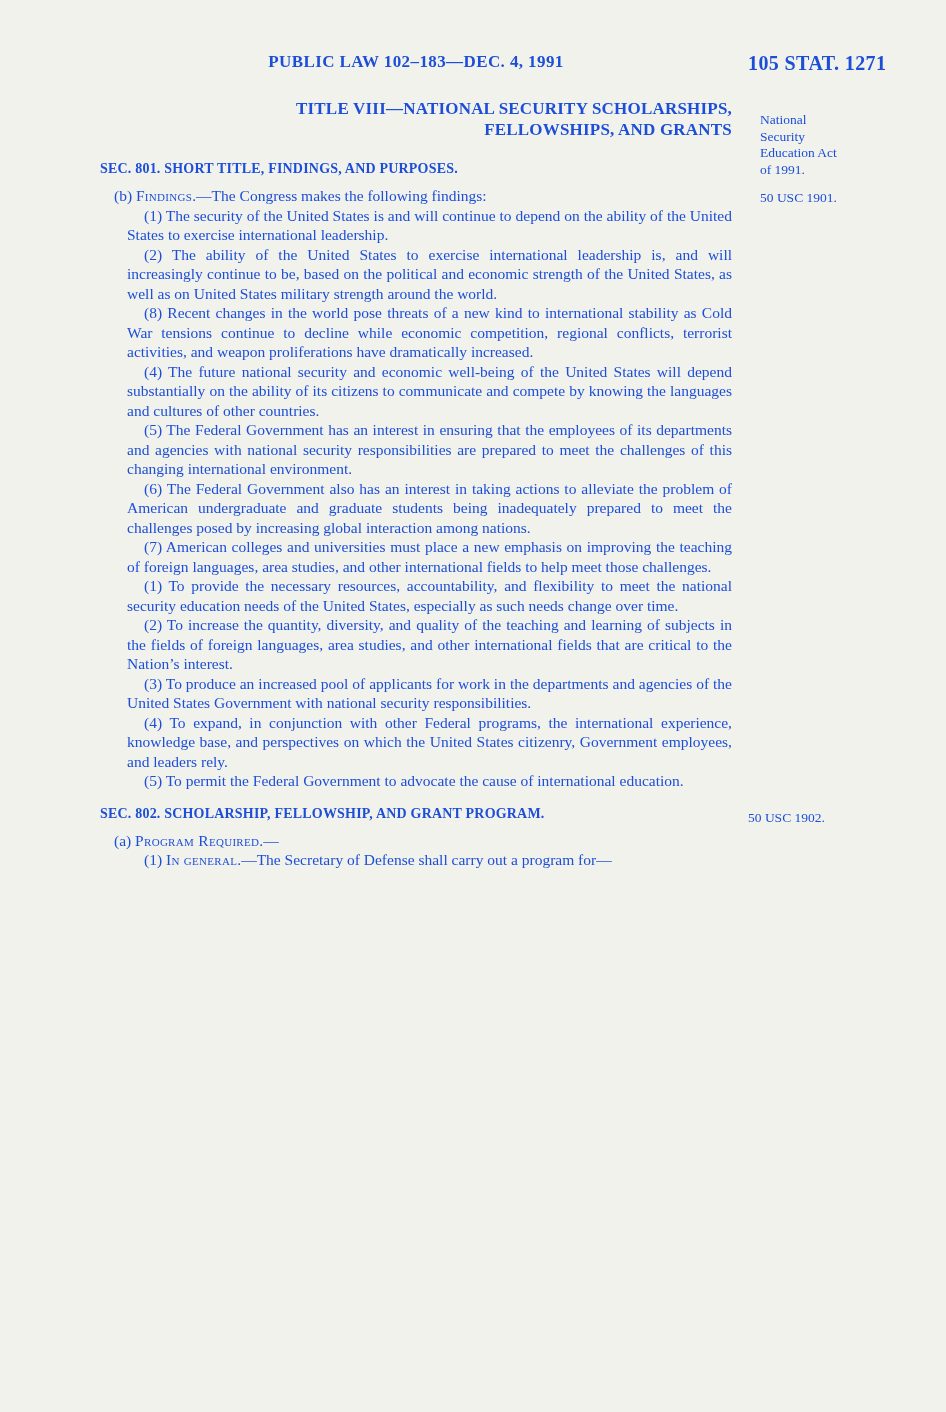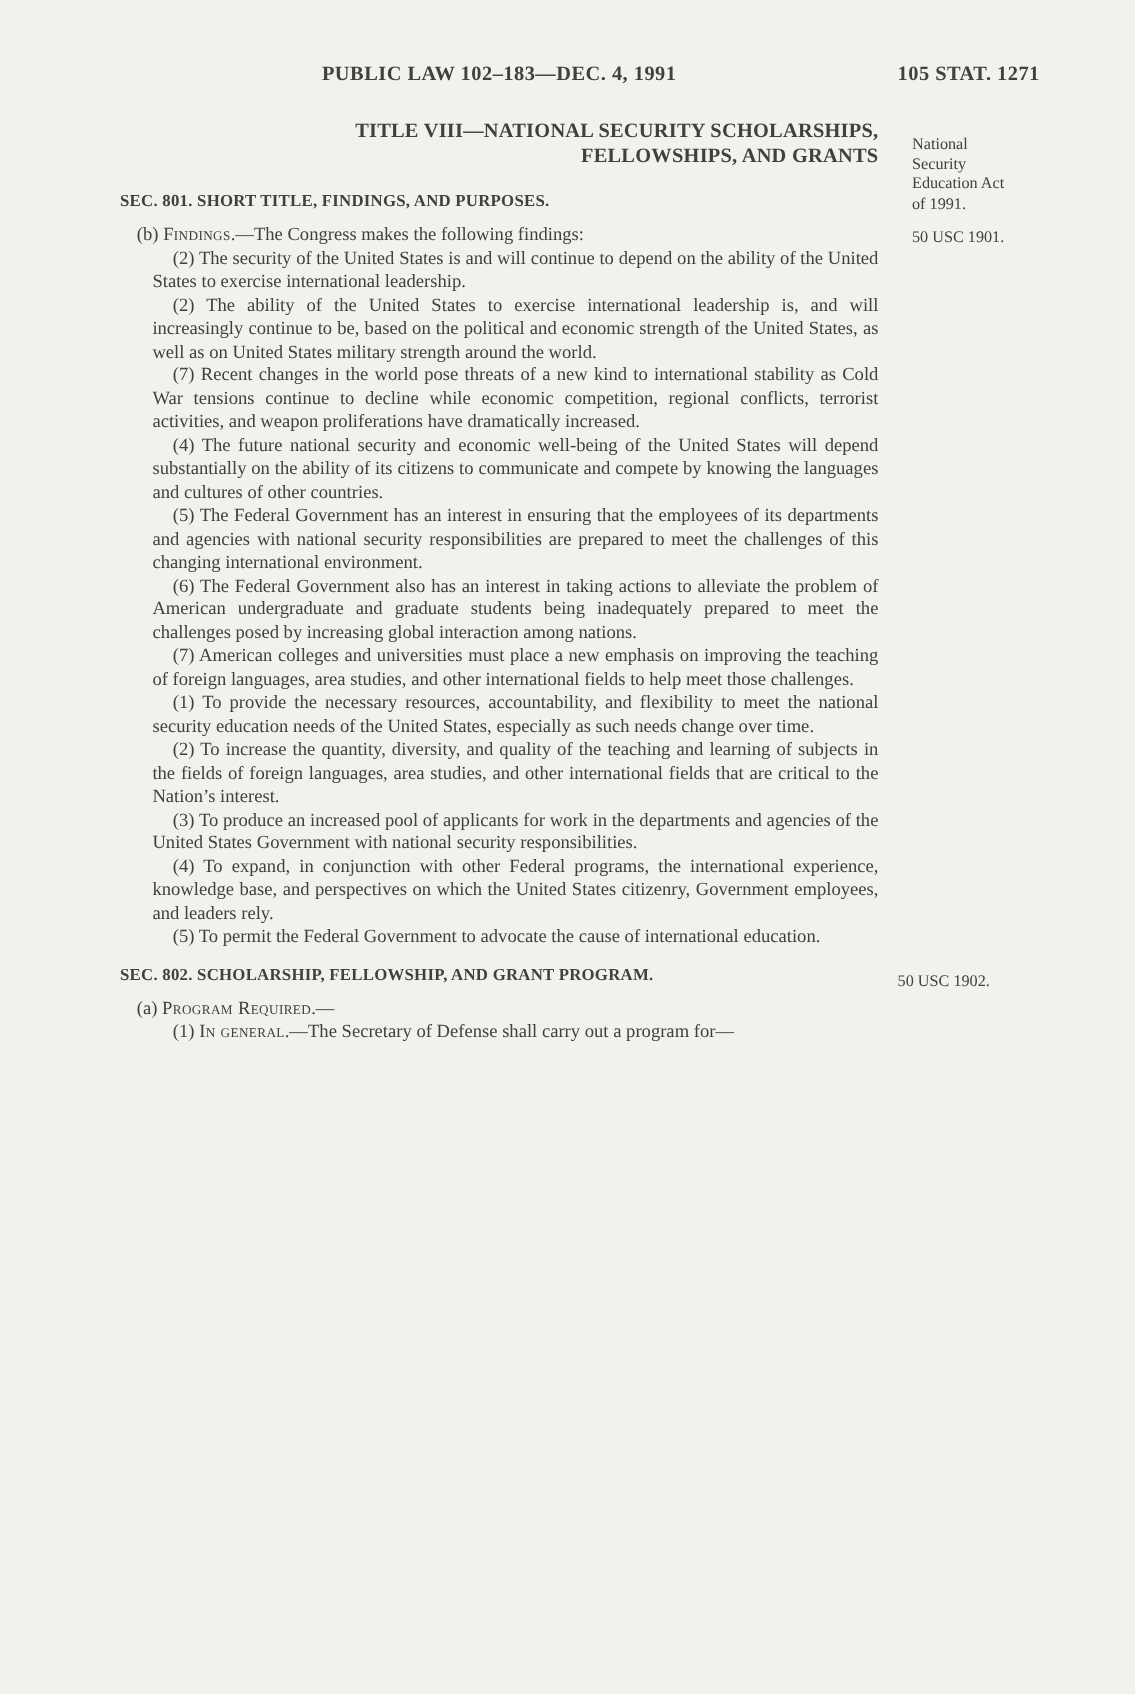--- a/index.html
+++ b/index.html
@@ -2,38 +2,38 @@
 <html><head>
 <meta charset="utf-8">
 <style>
   html,body { margin:0; padding:0; }
   body { background:#777; }
   .page {
     position:relative;
     width:946px; height:1412px;
     margin:0 auto;
     background:#f1f2ec;
-    color:#404040;
+    color:#1d4ed8;
     font-family:"Liberation Serif","DejaVu Serif",serif;
     box-sizing:border-box;
     padding-top:52px;
     overflow:hidden;
   }
   .header-row {
     position:relative;
     margin-left:100px; width:632px;
     text-align:center;
     font-weight:700; font-size:17px;
     letter-spacing:0.4px;
     margin-bottom:26px;
   }
   .stat {
     position:absolute; left:648px; top:0;
     white-space:nowrap;
-    font-weight:700; font-size:17px;
+    font-weight:700; font-size:20px;
     text-align:left;
   }
   .main-col {
     position:relative;
     margin-left:100px; width:632px;
     font-size:15.5px; line-height:19.5px;
     text-align:justify;
   }
   .title-wrap { position:relative; }
   .doc-title {
@@ -85,23 +85,23 @@
         <p>National Security Education Act of 1991.</p>
         <p>50 USC 1901.</p>
       </div>
     </div>
 
     <p class="sec-heading">SEC. 801. SHORT TITLE, FINDINGS, AND PURPOSES.</p>
 
 
     <p class="sub"><span>(b) </span><span class="sc">Findings</span><span>.—The Congress makes the following findings:</span></p>
 
-    <p class="item">(2) The security of the United States is and will continue to depend on the ability of the United States to exercise international leadership.</p>
+    <p class="item">(1) The security of the United States is and will continue to depend on the ability of the United States to exercise international leadership.</p>
     <p class="item">(2) The ability of the United States to exercise international leadership is, and will increasingly continue to be, based on the political and economic strength of the United States, as well as on United States military strength around the world.</p>
-    <p class="item">(7) Recent changes in the world pose threats of a new kind to international stability as Cold War tensions continue to decline while economic competition, regional conflicts, terrorist activities, and weapon proliferations have dramatically increased.</p>
+    <p class="item">(8) Recent changes in the world pose threats of a new kind to international stability as Cold War tensions continue to decline while economic competition, regional conflicts, terrorist activities, and weapon proliferations have dramatically increased.</p>
     <p class="item">(4) The future national security and economic well-being of the United States will depend substantially on the ability of its citizens to communicate and compete by knowing the languages and cultures of other countries.</p>
     <p class="item">(5) The Federal Government has an interest in ensuring that the employees of its departments and agencies with national security responsibilities are prepared to meet the challenges of this changing international environment.</p>
     <p class="item">(6) The Federal Government also has an interest in taking actions to alleviate the problem of American undergraduate and graduate students being inadequately prepared to meet the challenges posed by increasing global interaction among nations.</p>
     <p class="item">(7) American colleges and universities must place a new emphasis on improving the teaching of foreign languages, area studies, and other international fields to help meet those challenges.</p>
 
 
     <p class="item">(1) To provide the necessary resources, accountability, and flexibility to meet the national security education needs of the United States, especially as such needs change over time.</p>
     <p class="item">(2) To increase the quantity, diversity, and quality of the teaching and learning of subjects in the fields of foreign languages, area studies, and other international fields that are critical to the Nation’s interest.</p>
     <p class="item">(3) To produce an increased pool of applicants for work in the departments and agencies of the United States Government with national security responsibilities.</p>
     <p class="item">(4) To expand, in conjunction with other Federal programs, the international experience, knowledge base, and perspectives on which the United States citizenry, Government employees, and leaders rely.</p>

